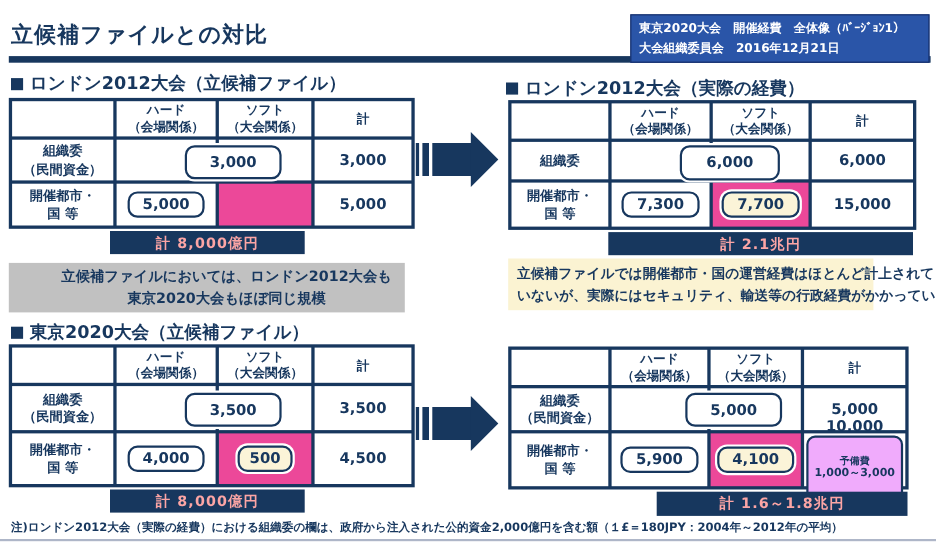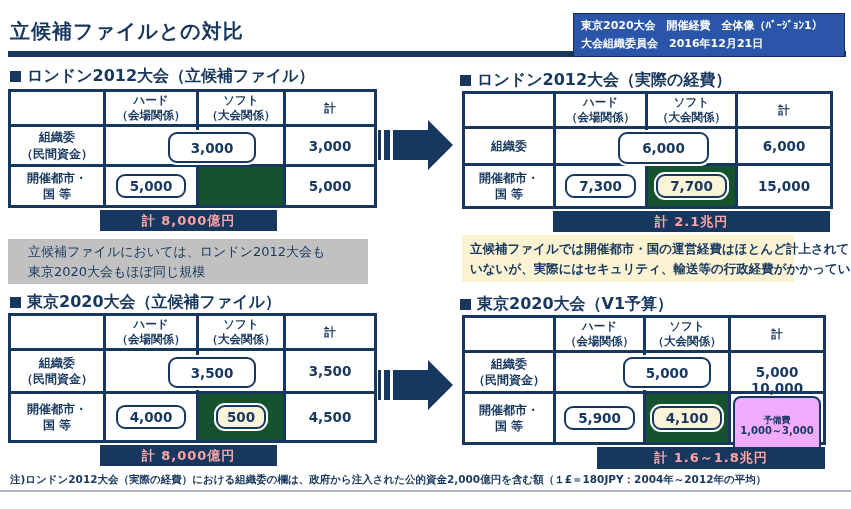--- a/index.html
+++ b/index.html
@@ -16,30 +16,30 @@
     border:1px solid #152c66; color:#fff; font-weight:bold; font-size:11px;
     line-height:1.65; padding:3px 7px; box-sizing:border-box; white-space:nowrap;
   }
   .sechdr{position:absolute; font-size:16px; font-weight:bold; display:flex; align-items:center; gap:6px; white-space:nowrap;}
   .bullet{width:11px; height:11px; background:#17375E; display:inline-block; flex:none;}
   .otable{position:absolute; display:grid; background:#17375E; padding:3px; gap:3px;}
   .cell{background:#fff; display:flex; flex-direction:column; align-items:center; justify-content:center; text-align:center; font-weight:bold; color:#17375E;}
   .cell.hdr{font-size:11.5px; line-height:1.3;}
   .cell.lbl{font-size:12px; line-height:1.35;}
   .cell.num{font-size:13.5px;}
-  .cell.cream{background:#14532d;}
+  .cell.cream{background:#ec4899;}
   .vbox{border:2.5px solid #17375E; border-radius:9px; background:#fff; padding:2px 12px; font-size:13.5px; font-weight:bold; line-height:1.2;}
   .vbox.on-cream{background:#FBF4D8; box-shadow:0 0 0 2px #fff;}
   .vbox.narrow{padding:2px 9px;}
   .straddle{position:absolute; border:2.5px solid #17375E; border-radius:9px; background:#fff; display:flex; align-items:center; justify-content:center; font-size:13.5px; font-weight:bold; z-index:2; box-shadow:0 0 0 2px #fff;}
   .reserve-box{border:2.5px solid #17375E; border-radius:8px; background:#f0abfc; padding:17px 5px; line-height:1.15; margin-top:0;}
   .reserve-box .rl{font-size:9px; font-weight:bold;}
   .reserve-box .rr{font-size:10px; font-weight:bold;}
   .footerbar{position:absolute; background:#17375E; color:#fca5a5; font-weight:bold; font-size:13px; display:flex; align-items:center; justify-content:center; letter-spacing:1px;}
-  .note-gray{left:8px; top:239px; width:360px; height:45px; background:#C1C1C1; display:flex; flex-direction:column; justify-content:center; padding-left:20px; box-sizing:border-box; font-size:13px; font-weight:normal; line-height:1.5; white-space:nowrap;}
+  .note-gray{left:8px; top:239px; width:360px; height:45px; background:#C1C1C1; display:flex; flex-direction:column; justify-content:center; padding-left:36px; box-sizing:border-box; font-size:13px; font-weight:bold; line-height:1.5; white-space:nowrap;text-align:center;}
   .note-cream{left:462px; top:235px; width:332px; height:47px; background:#FBF3D2; display:flex; flex-direction:column; justify-content:center; padding:3px 8px; box-sizing:border-box; font-size:12.5px; font-weight:bold; line-height:1.6; white-space:nowrap;}
   .footnote{left:10px; top:473px; font-size:10.5px; font-weight:bold; white-space:nowrap;}
   .divider{left:0; top:490px; width:851px; height:2px; background:#AEB6C8;}
   .stripe{position:absolute; background:#17375E;}
   .arrow-body{position:absolute; background:#17375E;}
   .arrow-head{position:absolute; width:0; height:0; border-top:25px solid transparent; border-bottom:25px solid transparent; border-left:25px solid #17375E;}
 </style>
 </head>
 <body>
 
@@ -58,24 +58,20 @@
     <span>ロンドン2012大会（立候補ファイル）</span>
   </div>
   <div class="sechdr" style="left:460px; top:70px;">
     <span class="bullet"></span>
     <span>ロンドン2012大会（実際の経費）</span>
   </div>
   <div class="sechdr" style="left:10px; top:292px;">
     <span class="bullet"></span>
     <span>東京2020大会（立候補ファイル）</span>
   </div>
-  <div class="sechdr" style="left:460px; top:294px;">
-    <span class="bullet"></span>
-    <span>東京2020大会（V1予算）</span>
-  </div>
 
   <div class="otable" style="left:8px; top:89px; grid-template-columns:92px 90px 84px 88px; grid-template-rows:32px 37px 38px;">
     <div class="cell hdr"></div>
     <div class="cell hdr">
       <span>ハード</span>
       <span>（会場関係）</span>
     </div>
     <div class="cell hdr">
       <span>ソフト</span>
       <span>（大会関係）</span>

